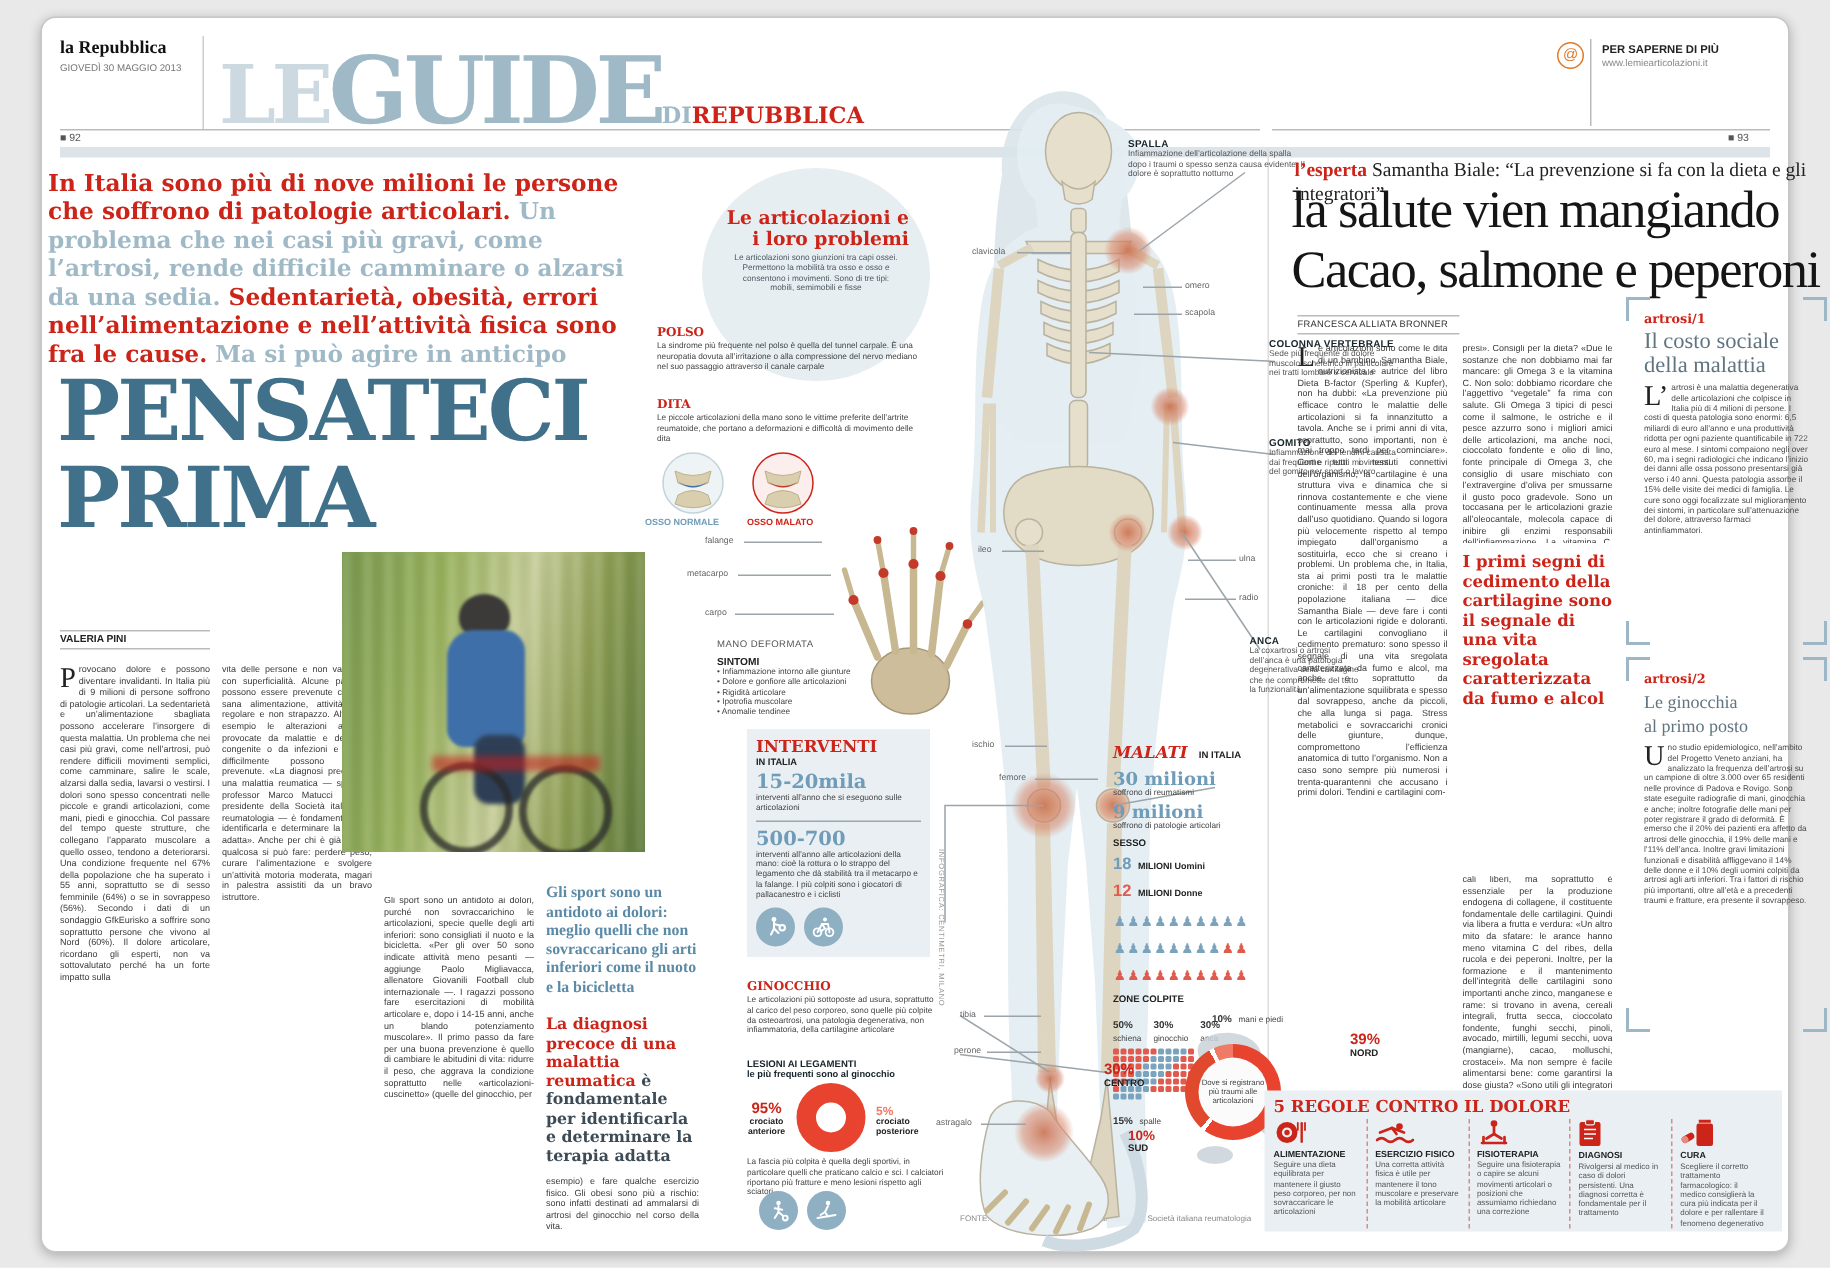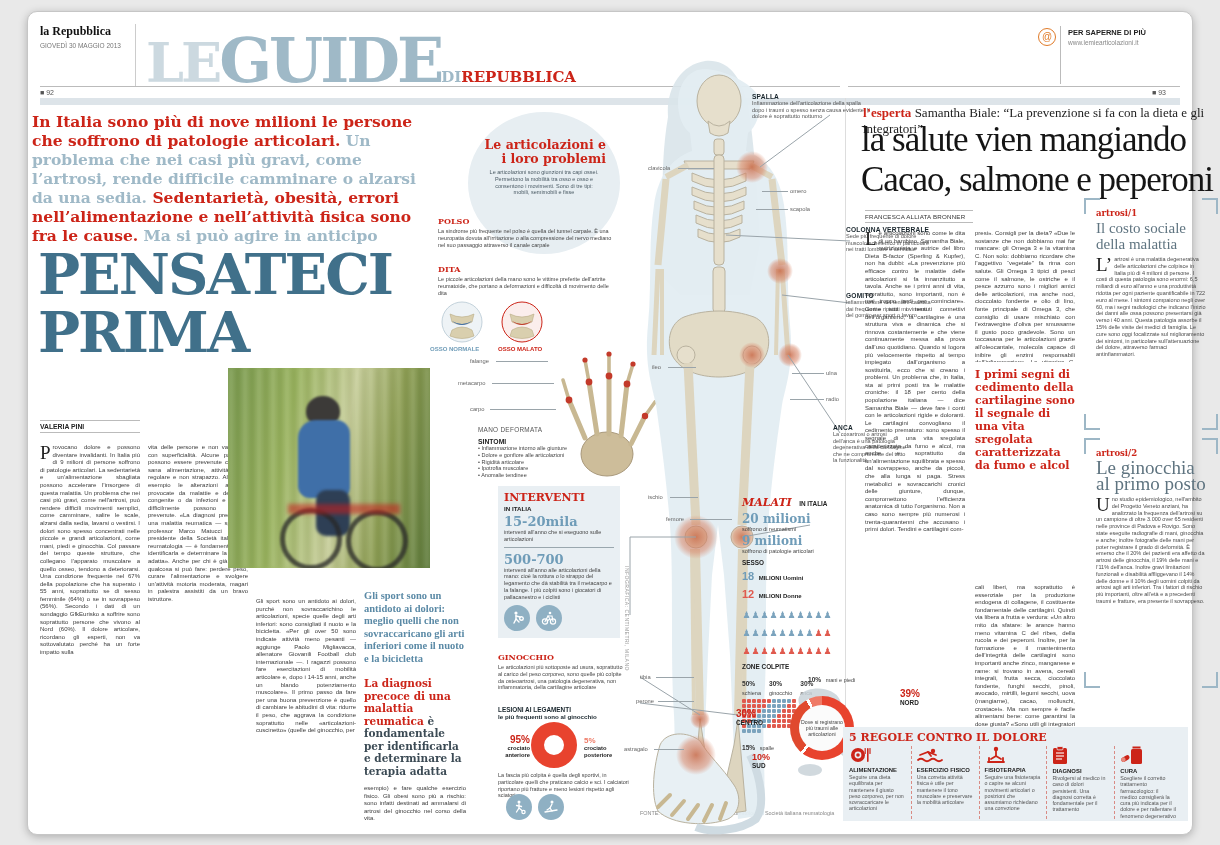--- a/index.html
+++ b/index.html
@@ -219,21 +219,21 @@
   <div class="abs" style="left:498px;top:652px;width:128px;">
     <div class="redhead slab" style="font-size:8px;">GINOCCHIO</div>
     <div class="tinier" style="margin-top:2px;">Le articolazioni più sottoposte ad usura, soprattutto al carico del peso corporeo, sono quelle più colpite da osteoartrosi, una patologia degenerativa, non infiammatoria, della cartilagine articolare</div>
   </div>
 
   <div class="abs" style="left:498px;top:706px;width:130px;">
     <div style="font-size:6.4px;font-weight:bold;color:#17242b;">LESIONI AI LEGAMENTI</div>
     <div style="font-size:6.2px;font-weight:bold;color:#17242b;">le più frequenti sono al ginocchio</div>
   </div>
   <div class="abs" style="left:531px;top:722px;width:46px;height:46px;border-radius:50%;border:13px solid #e8432e;box-sizing:border-box;background:#fff;"></div>
-  <div class="abs" style="left:492px;top:734px;width:38px;text-align:right;">
+  <div class="abs" style="left:492px;top:734px;width:38px;text-align:center;">
     <div class="redhead" style="font-size:10px;">95%</div>
     <div style="font-size:5.8px;font-weight:bold;color:#222;line-height:6.6px;">crociato anteriore</div>
   </div>
   <div class="abs" style="left:584px;top:736px;width:40px;">
     <div style="font-size:8px;font-weight:bold;color:#ef7a66;">5%</div>
     <div style="font-size:5.8px;font-weight:bold;color:#222;line-height:6.6px;">crociato posteriore</div>
   </div>
   <div class="abs tinier" style="left:498px;top:772px;width:132px;">La fascia più colpita è quella degli sportivi, in particolare quelli che praticano calcio e sci. I calciatori riportano più fratture e meno lesioni rispetto agli sciatori</div>
   <div class="abs" style="left:506px;top:794px;">
     <span class="icirc">
@@ -383,21 +383,21 @@
     <div class="callout-text">Infiammazione dei tendini causata dai frequenti e ripetuti movimenti del gomito per sport o lavoro</div>
   </div>
   <div class="abs" style="left:833px;top:424px;width:76px;">
     <div class="callout-title">ANCA</div>
     <div class="callout-text">La coxartrosi o artrosi dell’anca è una patologia degenerativa della cartilagine che ne compromette del tutto la funzionalità</div>
   </div>
 
   <div class="abs" style="left:742px;top:492px;width:140px;">
     <span class="slab redhead" style="font-size:11px;font-style:italic;">MALATI</span>
     <span style="font-size:6.4px;font-weight:bold;color:#222;margin-left:3px;">IN ITALIA</span>
-    <div class="bignum" style="font-size:12px;margin-top:2px;">20 milioni</div>
+    <div class="bignum" style="font-size:12px;margin-top:2px;">30 milioni</div>
     <div class="tinier">soffrono di reumatismi</div>
     <div class="bignum" style="font-size:12px;margin-top:1px;">9 milioni</div>
     <div class="tinier">soffrono di patologie articolari</div>
     <div style="font-size:6.4px;font-weight:bold;color:#222;margin-top:4px;">SESSO</div>
     <div>
       <span style="font-size:11px;font-weight:bold;color:#6f9cb8;">18</span>
       <span style="font-size:6px;font-weight:bold;color:#222;">MILIONI Uomini</span>
     </div>
     <div>
       <span style="font-size:11px;font-weight:bold;color:#e05a4e;">12</span>
@@ -483,21 +483,21 @@
     </div>
   </div>
 
   <div class="abs" style="left:1084px;top:438px;width:134px;height:250px;">
     <div class="bracket bk-tl" style="left:0;top:0;"></div>
       <div class="bracket bk-tr" style="right:0;top:0;"></div>
     <div class="bracket bk-bl" style="left:0;bottom:0;"></div>
       <div class="bracket bk-br" style="right:0;bottom:0;"></div>
     <div style="padding:10px 12px;">
       <div class="slab redhead" style="font-size:8.5px;">artrosi/2</div>
-      <div class="serif" style="font-size:19px;line-height:16px;color:#5f7480;margin-top:2px;">
+      <div class="serif" style="font-size:12px;line-height:16px;color:#5f7480;margin-top:2px;">
         <div>Le ginocchia</div>
           <div>al primo posto</div>
       </div>
       <div class="tinier dropcap" style="margin-top:4px;color:#4a4a4a;">Uno studio epidemiologico, nell’ambito del Progetto Veneto anziani, ha analizzato la frequenza dell’artrosi su un campione di oltre 3.000 over 65 residenti nelle province di Padova e Rovigo. Sono state eseguite radiografie di mani, ginocchia e anche; inoltre fotografie delle mani per poter registrare il grado di deformità. È emerso che il 20% dei pazienti era affetto da artrosi delle ginocchia, il 19% delle mani e l’11% dell’anca. Inoltre gravi limitazioni funzionali e disabilità affliggevano il 14% delle donne e il 10% degli uomini colpiti da artrosi agli arti inferiori. Tra i fattori di rischio più importanti, oltre all’età e a precedenti traumi e fratture, era presente il sovrappeso.</div>
     </div>
   </div>
 
   <div class="abs" style="left:843px;top:727px;width:345px;height:94px;background:#e9eff3;padding:4px 6px;box-sizing:border-box;">
     <div class="slab redhead" style="font-size:11px;">5 REGOLE CONTRO IL DOLORE</div>
     <div style="display:flex;margin-top:2px;">

